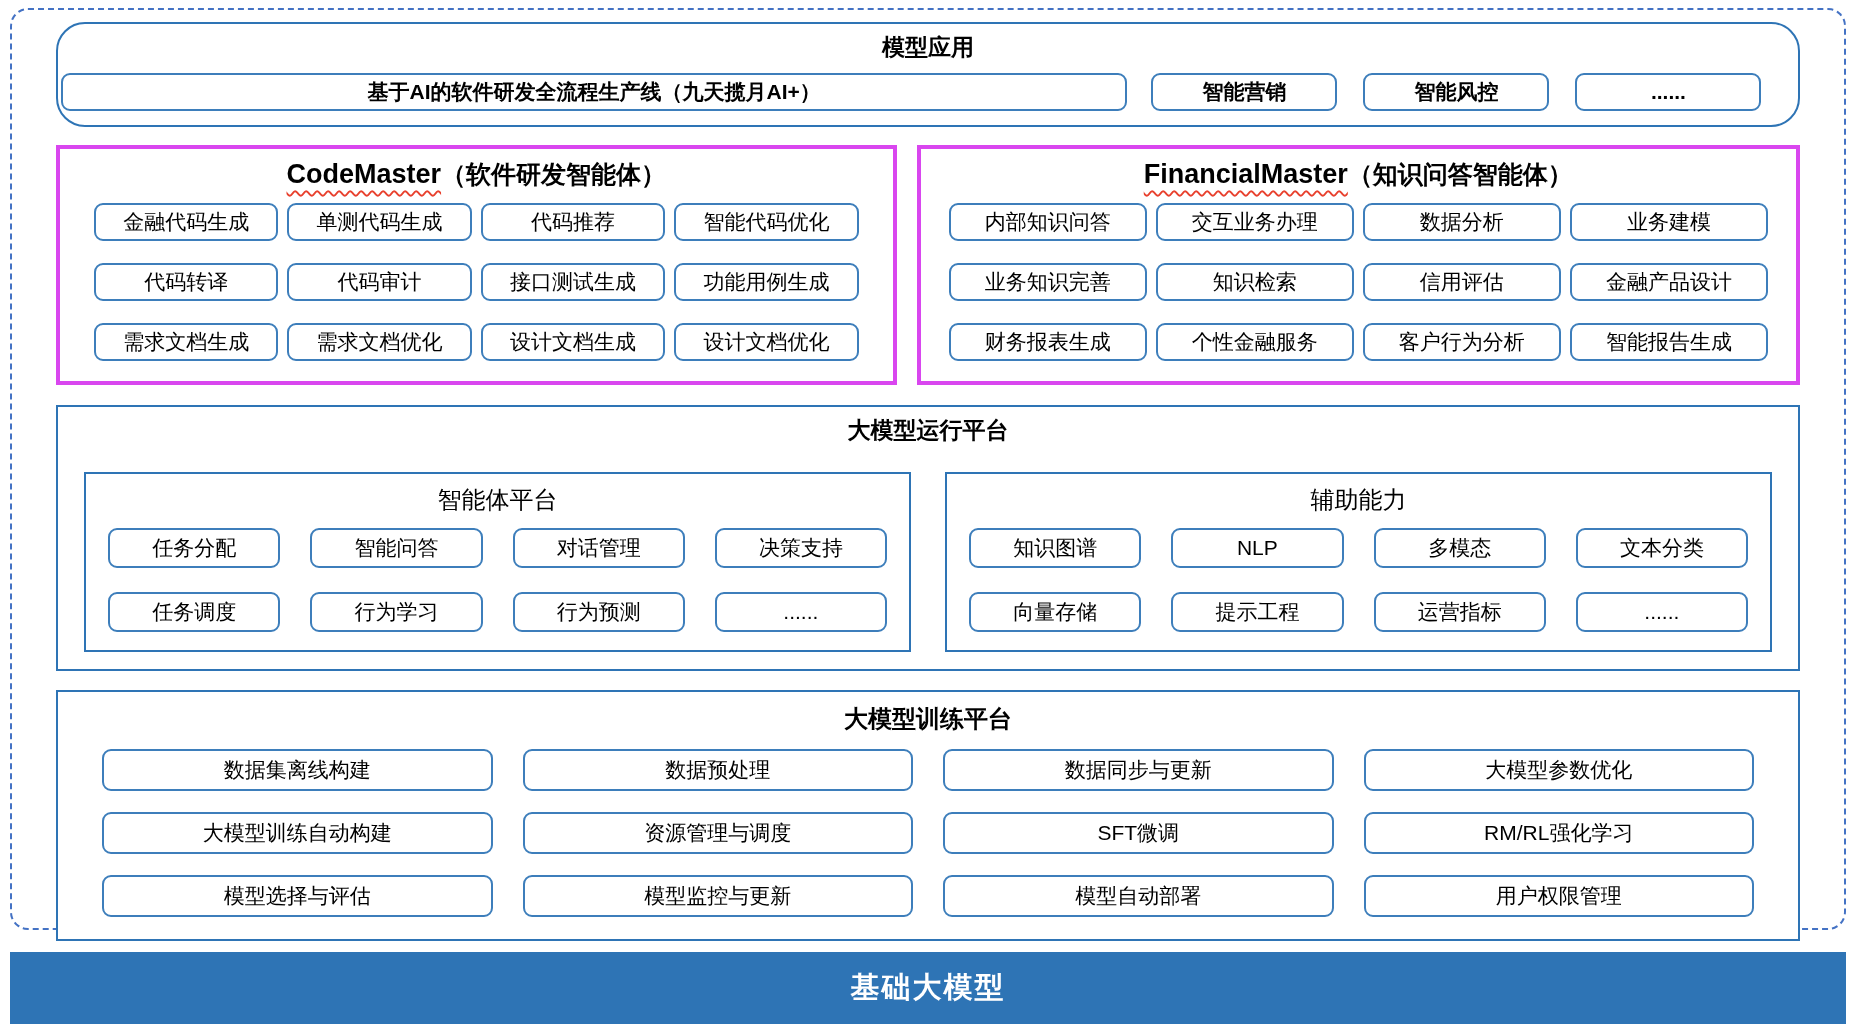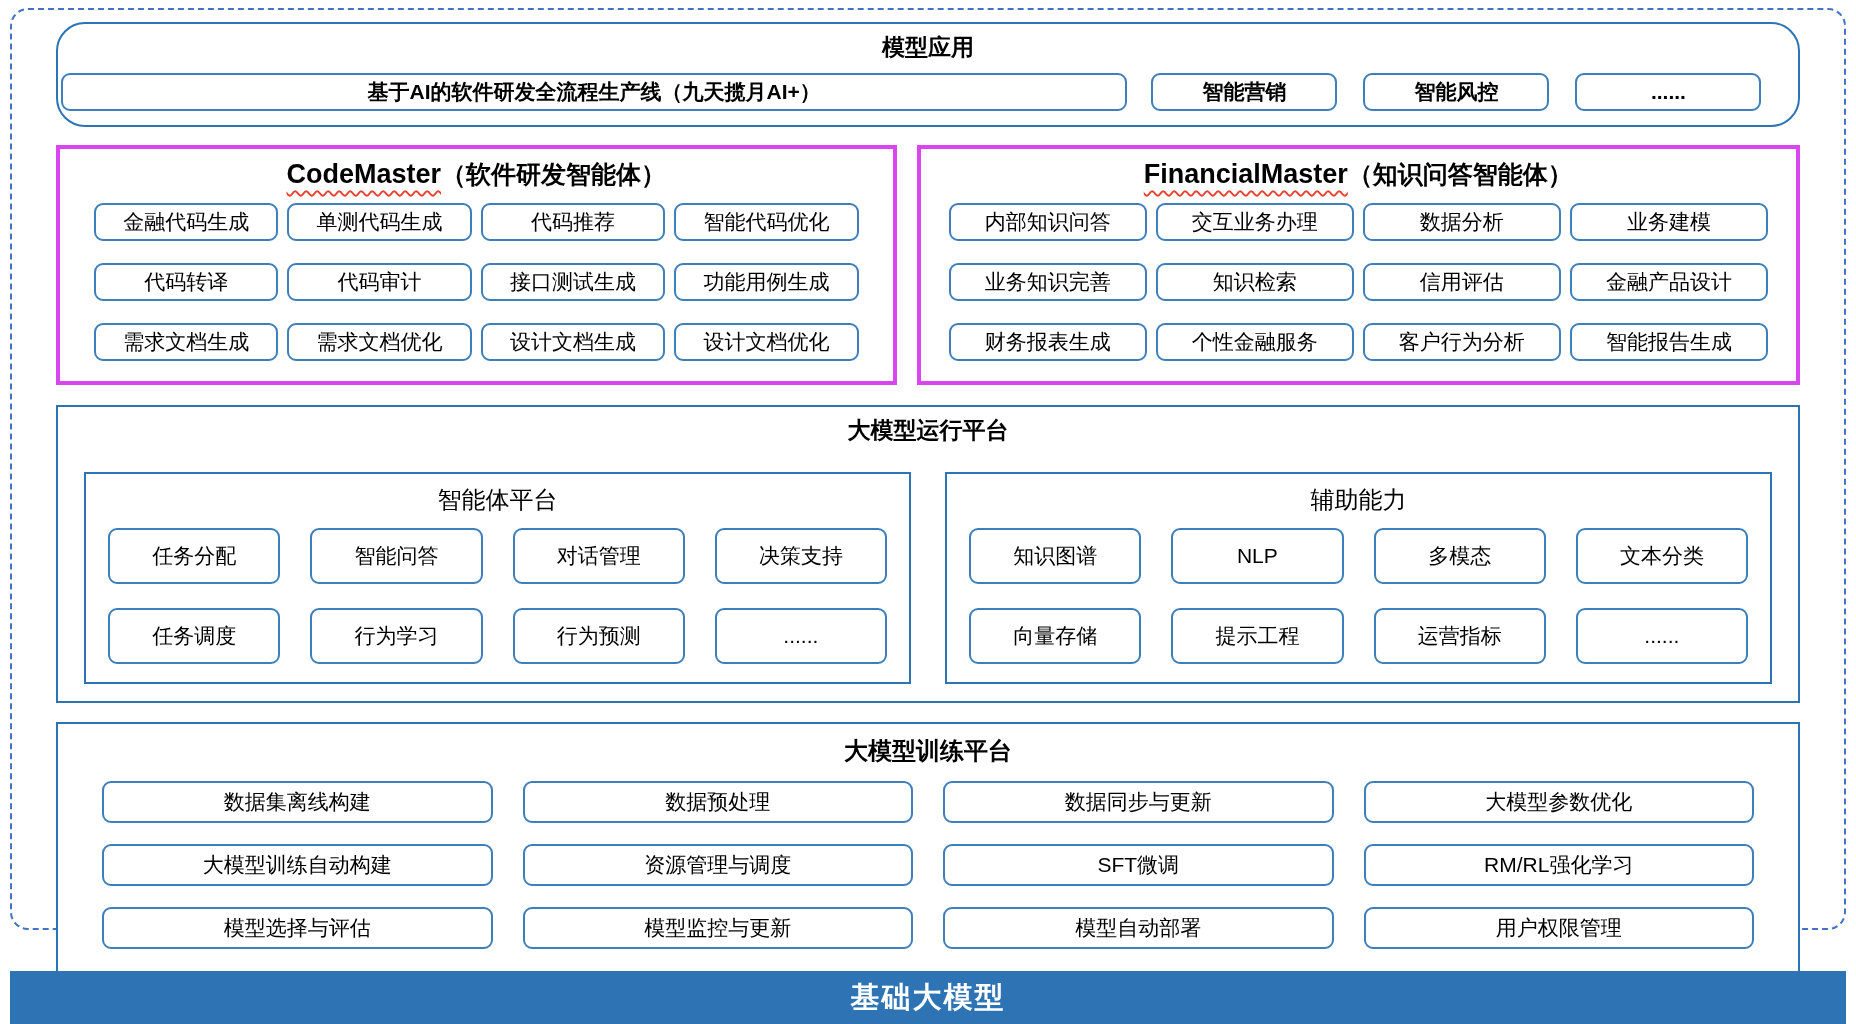--- a/index.html
+++ b/index.html
@@ -80,32 +80,32 @@
   .agent-header .zh { font-size: 25px; }
   .grid4 { display: grid; grid-template-columns: repeat(4, 1fr); gap: 22px 9px; padding: 0 34px; }
   .agent.fin .grid4 { padding: 0 28px; }
 
   
   .sec-runtime { margin-top: 20px; padding-bottom: 17px; }
   .runtime-row { display: flex; gap: 34px; padding: 0 26px; }
   .subsec { flex: 1 1 0; border: 2px solid #2E74B5; background: #fff; padding-bottom: 18px; margin-top: 16px; }
   .sub-header { text-align: center; font-size: 24px; font-weight: 400; padding: 10px 0 12px; }
   .subsec .grid4 { gap: 24px 30px; padding: 0 22px; }
-  .subsec .item { height: 56px; }
+  .subsec .item { height: 40px; }
 
   
   .sec-training { margin-top: 19px; padding-bottom: 22px; }
   .sec-training .sec-header { font-size: 24px; padding: 11px 0 14px; }
   .grid6 { display: grid; grid-template-columns: repeat(4, 1fr); gap: 21px 30px; padding: 0 44px; }
   .grid6 .item { height: 42px; }
 
   
   .base-bar {
     position: absolute;
-    left: 10px; right: 10px; bottom: 0; height: 53px;
+    left: 10px; right: 10px; bottom: 0; height: 72px;
     background: #2E74B5;
     color: #fff;
     display: flex;
     align-items: center;
     justify-content: center;
     font-size: 29px;
     font-weight: 600;
     letter-spacing: 2px;
   }
 </style>

